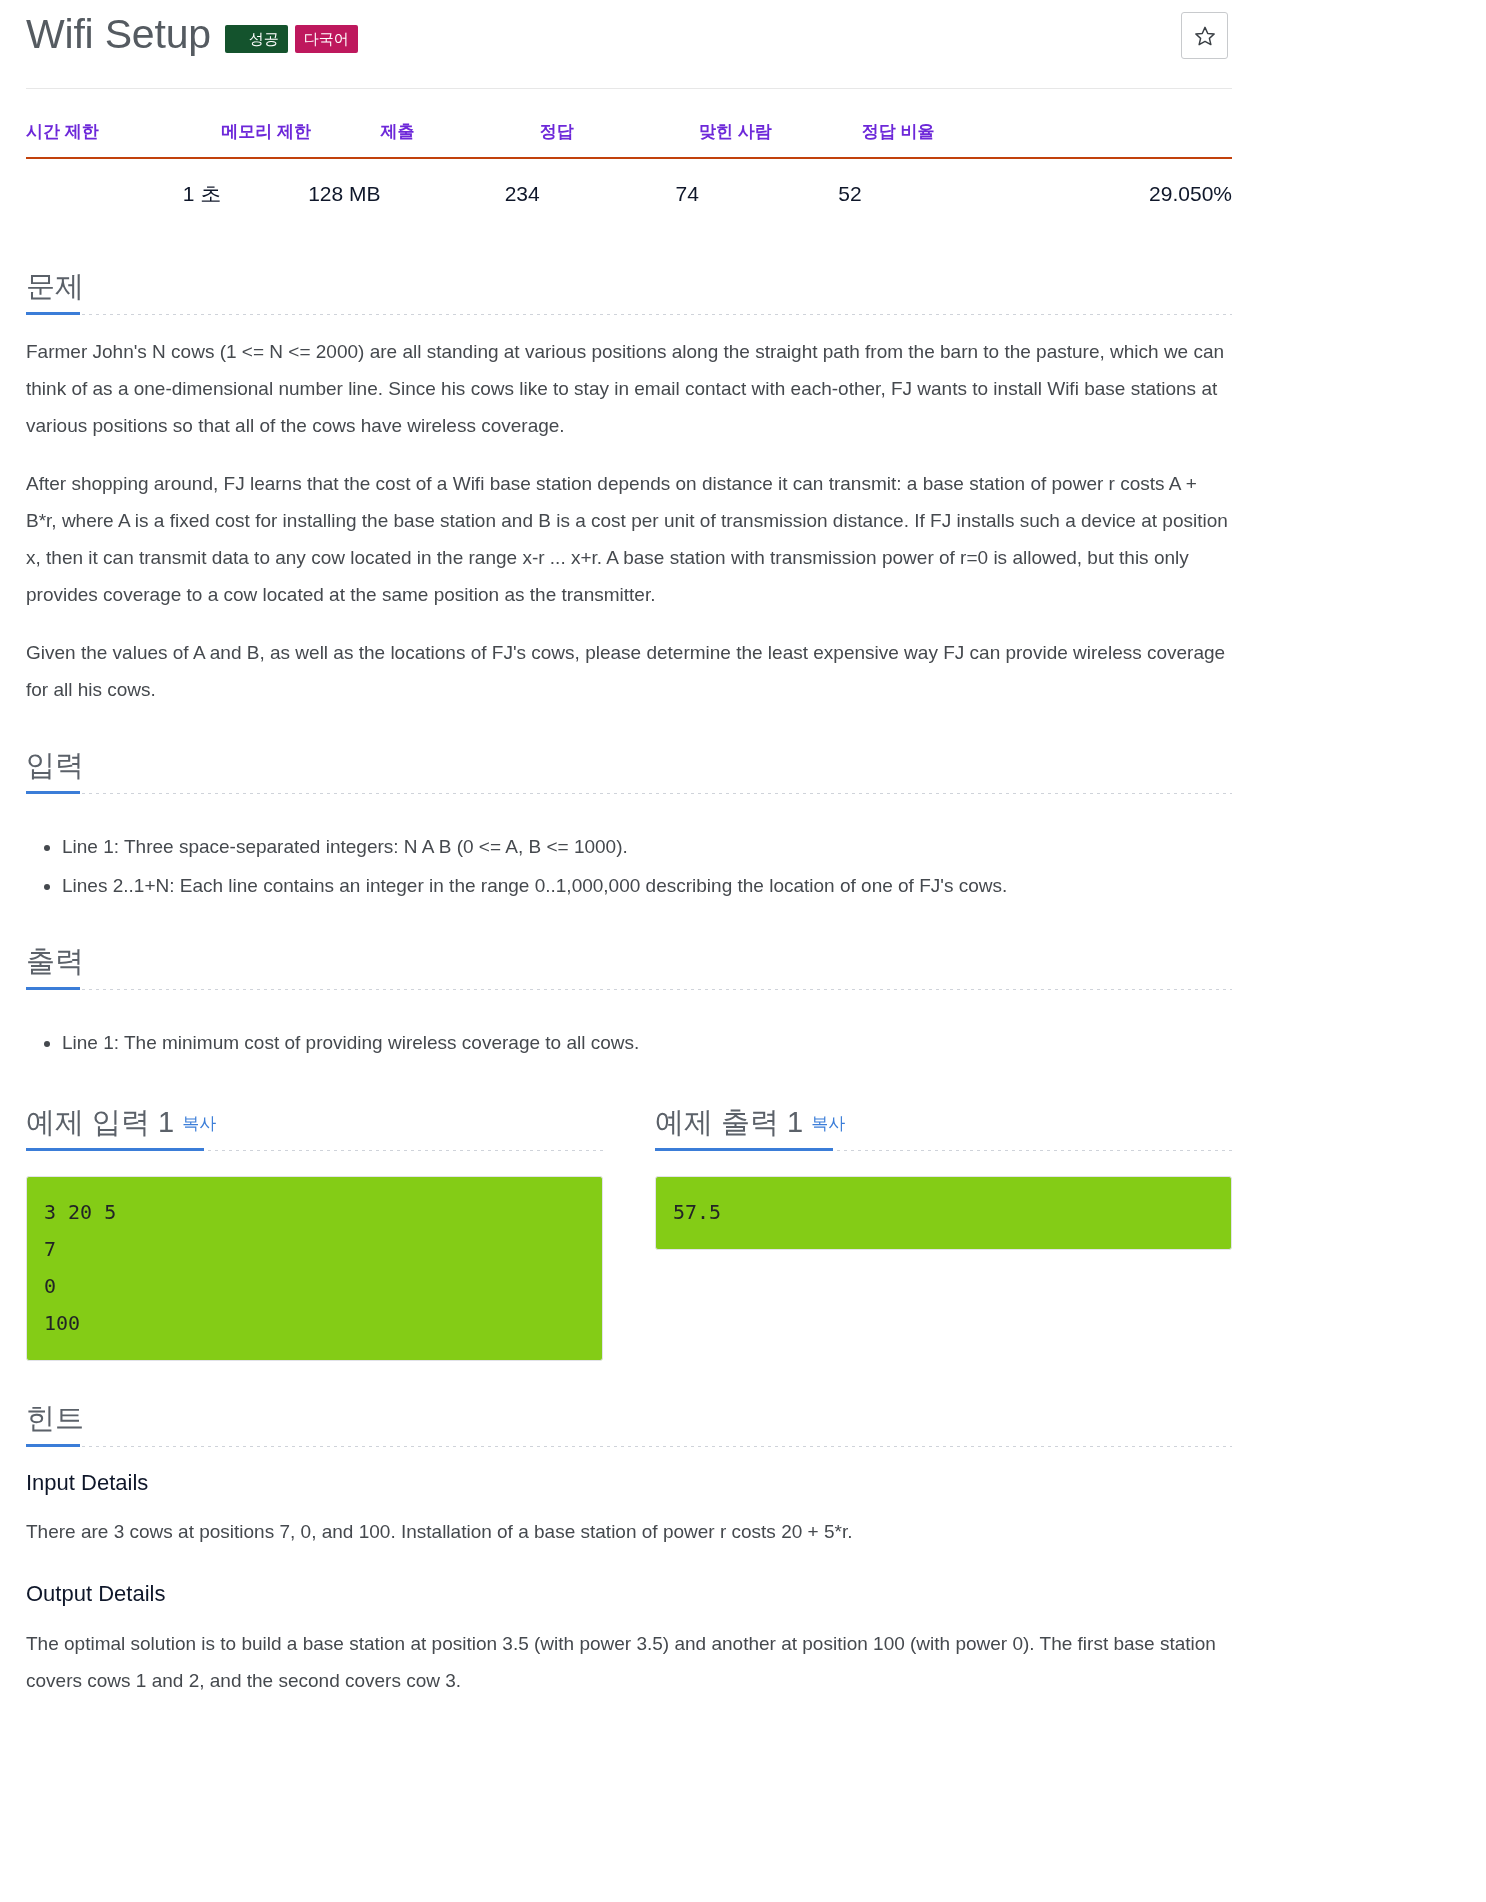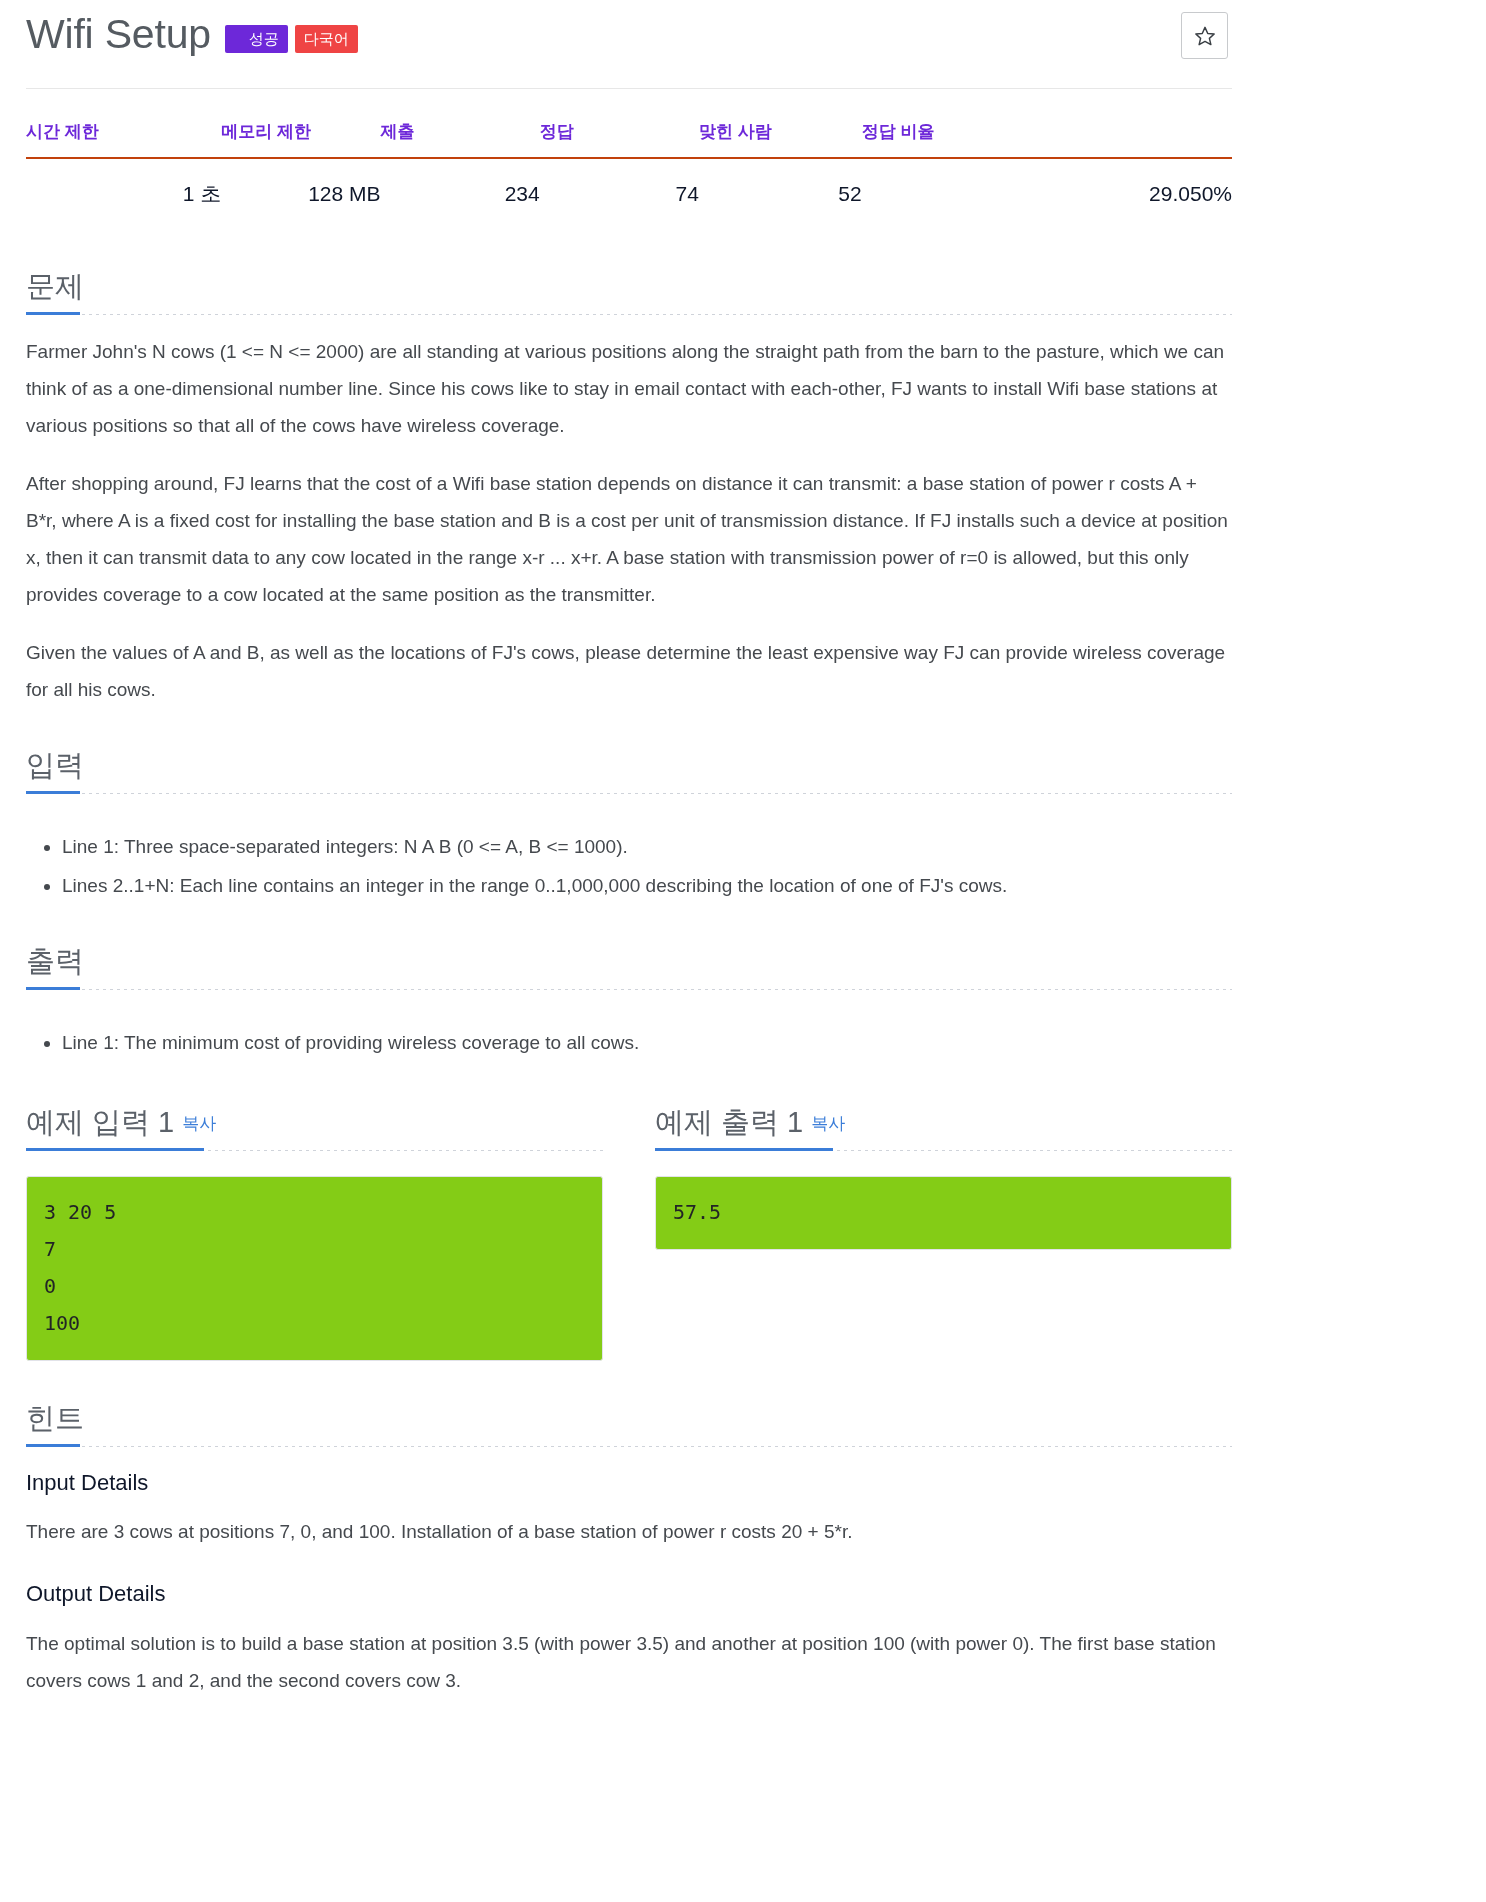--- a/index.html
+++ b/index.html
@@ -50,22 +50,22 @@
   .badge {
     display: inline-block;
     font-size: 15px;
     line-height: 1;
     padding: 6px 9px 7px 9px;
     color: #ffffff;
     border-radius: 2px;
     font-weight: 400;
     white-space: nowrap;
   }
-  .badge-success { background: #6d28d9; padding-left: 24px; }
-  .badge-muted   { background: #ef4444; }
+  .badge-success { background: #14532d; padding-left: 24px; }
+  .badge-muted   { background: #be185d; }
 
   .star-button {
     width: 47px;
     height: 47px;
     border: 1px solid #c8cacd;
     background: #ffffff;
     border-radius: 3px;
     display: flex;
     align-items: center;
     justify-content: center;

